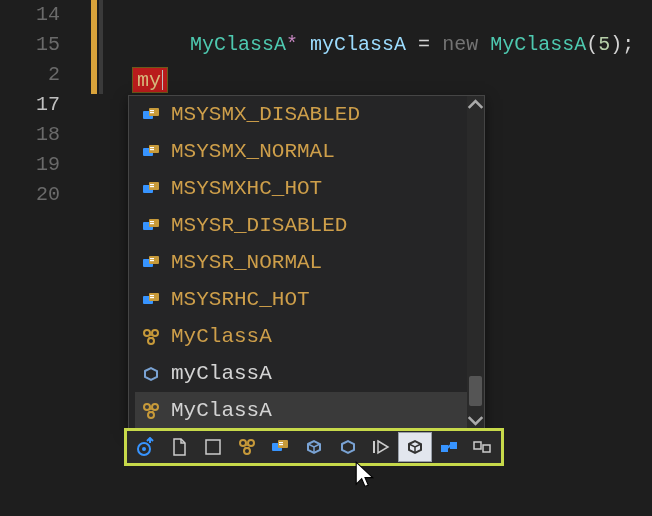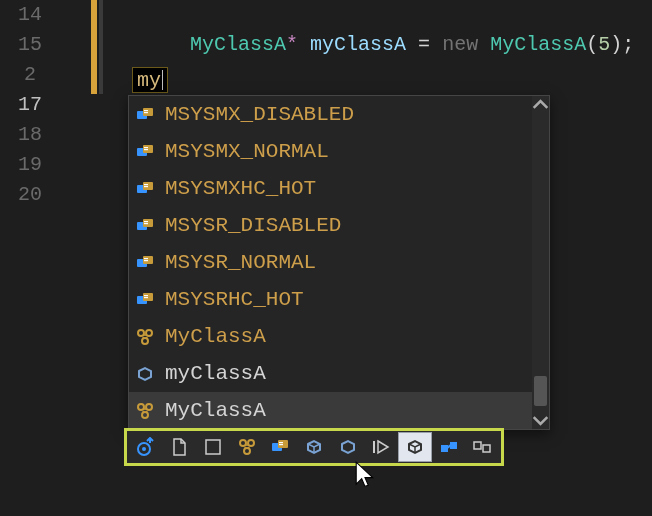--- a/index.html
+++ b/index.html
@@ -11,21 +11,21 @@
     position: relative;
   }
   .editor {
     display: flex;
     height: 100%;
   }
   .gutter {
     width: 78px;
     background: #1e1e1e;
     color: #6a6a6a;
-    text-align: center;
+    text-align: right;
     padding-right: 18px;
     padding-top: 0;
     user-select: none;
     position: relative;
   }
   .gutter .ln {
     height: 30px;
     line-height: 30px;
     font-size: 20px;
   }
@@ -62,41 +62,42 @@
   .tok-kw   { color: #737373; }
   .tok-num  { color: #b5cea8; }
   .tok-id   { color: #9cdcfe; }
   .tok-punc { color: #d4d4d4; }
   .typed-box {
     position: absolute;
     left: 54px;
     top: 67px;
     height: 26px;
     padding: 0 4px;
-    background: #000000;
+    background: #b91c1c;
     border: 1px solid #6b5a1a;
     color: #d7ba7d;
     display: flex;
     align-items: center;
   }
   .typed-box .caret {
     width: 1px;
     height: 20px;
     background: #c0c0c0;
     margin-left: 1px;
   }
   
   .ac-popup {
     position: absolute;
     left: 128px;
     top: 95px;
-    width: 422px;
+    width: 357px;
     background: #252526;
     border: 1px solid #454545;
     box-shadow: 0 4px 12px rgba(0,0,0,0.5);
+    padding-left: 6px;
   }
   .ac-list {
     height: 333px;
     overflow: hidden;
     position: relative;
   }
   .ac-item {
     display: flex;
     align-items: center;
     height: 37px;

